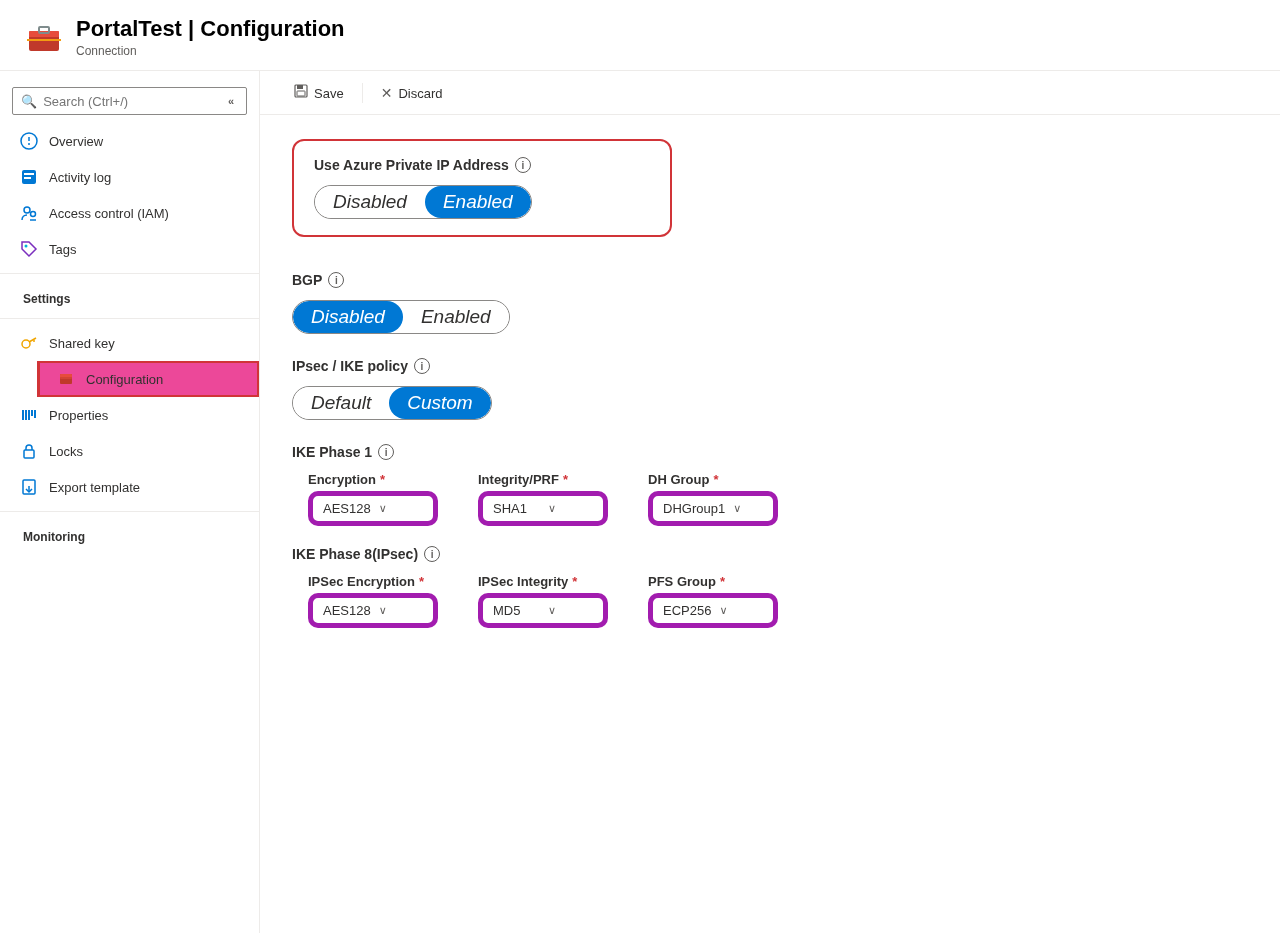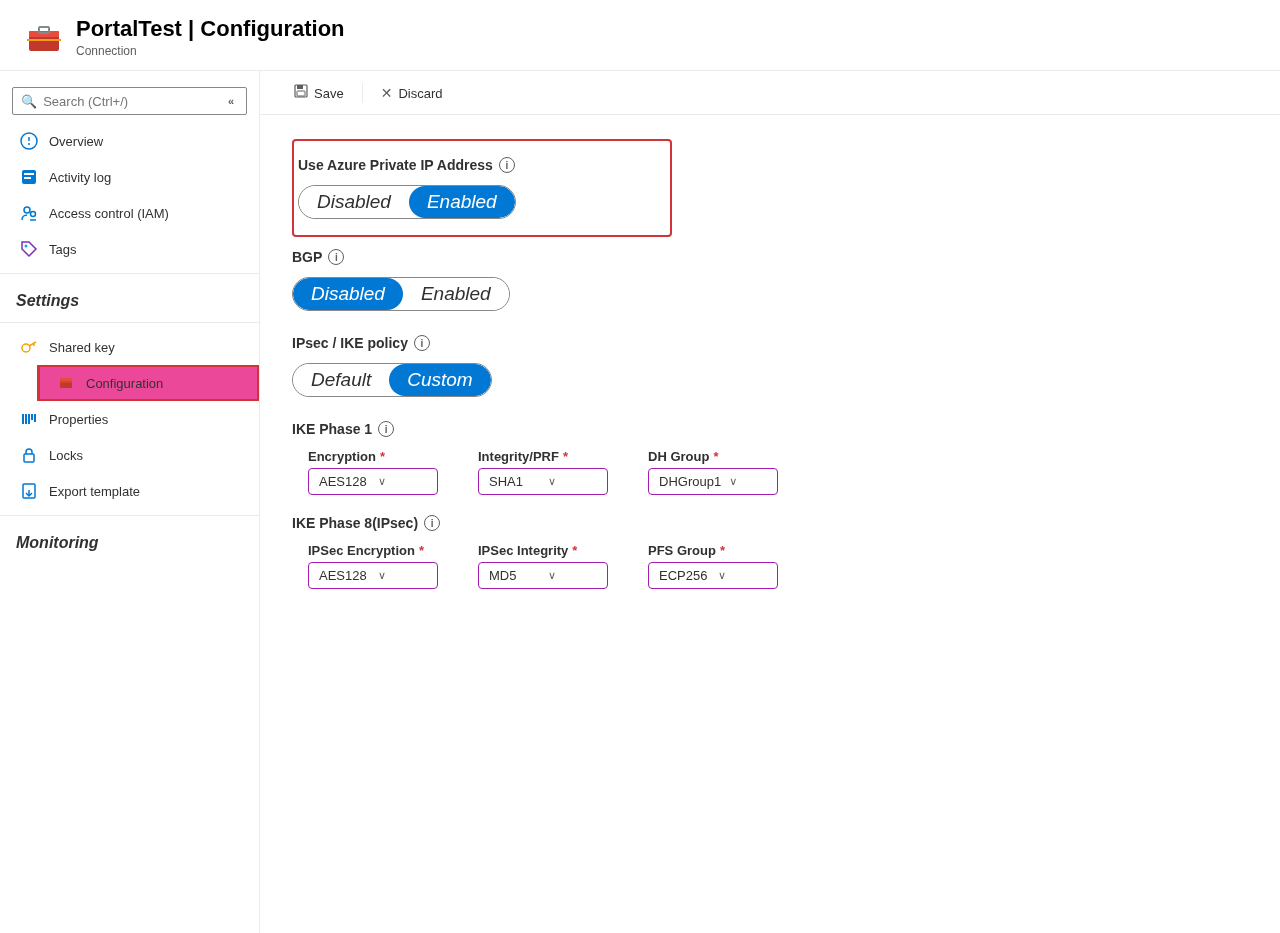--- a/index.html
+++ b/index.html
@@ -19,50 +19,50 @@
     .sidebar { width: 260px; min-width: 260px; border-right: 1px solid #edebe9; overflow-y: auto; padding: 8px 0; }
     .sidebar-search { padding: 8px 12px; }
     .sidebar-search-box { display: flex; align-items: center; border: 1px solid #8a8886; border-radius: 2px; padding: 5px 8px; width: 100%; background: #fff; }
     .sidebar-search-box input { border: none; outline: none; font-size: 13px; color: #323130; width: 100%; background: transparent; }
     .sidebar-search-icon { color: #605e5c; margin-right: 6px; font-size: 13px; }
     .sidebar-collapse { margin-left: auto; color: #605e5c; cursor: pointer; font-size: 11px; font-weight: bold; padding: 2px 4px; }
 
     .nav-item { display: flex; align-items: center; padding: 8px 16px; cursor: pointer; border-left: 3px solid transparent; }
     .nav-item .nav-icon { width: 20px; height: 20px; margin-right: 10px; display: flex; align-items: center; justify-content: center; flex-shrink: 0; }
     .nav-item .nav-label { font-size: 13px; color: #323130; }
-    .nav-section-header { font-size: 16px; font-weight: 600; color: #323130; padding: 12px 16px 6px 16px; font-style: italic; }
+    .nav-section-header { font-size: 12px; font-weight: 600; color: #323130; padding: 12px 16px 6px 23px; }
     .nav-divider { border: none; border-top: 1px solid #edebe9; margin: 6px 0; }
 
     
     .content { flex: 1; overflow-y: auto; display: flex; flex-direction: column; }
     .toolbar { display: flex; align-items: center; padding: 8px 24px; border-bottom: 1px solid #edebe9; gap: 4px; }
     .toolbar-btn { display: flex; align-items: flex-end; gap: 6px; padding: 5px 10px; border: none; background: transparent; cursor: pointer; color: #323130; font-size: 13px; border-radius: 2px; }
     .toolbar-divider { width: 1px; height: 20px; background: #edebe9; margin: 0 4px; }
 
     .content-body { padding: 24px 32px; max-width: 900px; }
 
     
-    .section-card { border: 2px solid #d13438; border-radius: 4px; padding: 16px 4px; margin-bottom: 12px; display: inline-block; min-width: 380px; }
+    .section-card { border: 2px solid #d13438; border-radius: 12px; padding: 16px 20px; margin-bottom: 35px; display: inline-block; min-width: 380px; }
     .section-title { font-size: 14px; font-weight: 600; color: #323130; margin-bottom: 12px; display: flex; align-items: center; gap: 6px; }
     .section-title-plain { font-size: 14px; font-weight: 600; color: #323130; margin-bottom: 12px; display: flex; align-items: center; gap: 6px; }
     .info-icon { display: inline-flex; align-items: center; justify-content: center; width: 16px; height: 16px; border: 1px solid #605e5c; border-radius: 50%; color: #605e5c; font-size: 10px; cursor: help; }
 
     
     .toggle-group { display: flex; align-items: center; border: 1px solid #8a8886; border-radius: 20px; overflow: hidden; width: fit-content; }
     .toggle-option { padding: 5px 18px; font-size: 19px; cursor: pointer; border-radius: 20px; transition: background 0.15s, color 0.15s; font-style: italic; }
     .toggle-option.active-blue { background: #0078d4; color: #fff; font-weight: 500; }
     .toggle-option.inactive { background: #fff; color: #323130; }
 
     
     .form-section { margin-bottom: 24px; }
     .form-row { display: flex; gap: 24px; align-items: flex-end; }
     .form-field { display: flex; flex-direction: column; gap: 4px; margin-left: 16px; }
     .form-label { font-size: 13px; font-weight: 600; color: #323130; display: flex; align-items: center; gap: 4px; }
     .required-star { color: #d13438; }
-    .form-select { display: flex; align-items: center; border: 1px solid #a21caf; border-radius: 4px; padding: 5px 8px 5px 10px; min-width: 130px; font-size: 13px; color: #323130; background: #fff; cursor: pointer; gap: 8px; }
+    .form-select { display: flex; align-items: center; border: 5px solid #a21caf; border-radius: 10px; padding: 5px 8px 5px 10px; min-width: 130px; font-size: 13px; color: #323130; background: #fff; cursor: pointer; gap: 8px; }
     .form-select span { flex: 1; }
     .chevron-icon { color: #605e5c; font-size: 11px; }
 
     .phase-section { margin-bottom: 20px; }
 
     
     .nav-item.active-config { background: #f3f2f1; border-left: 3px solid #d13438; outline: 2px solid #d13438; outline-offset: -2px; }
   </style>
 </head>
 <body>

